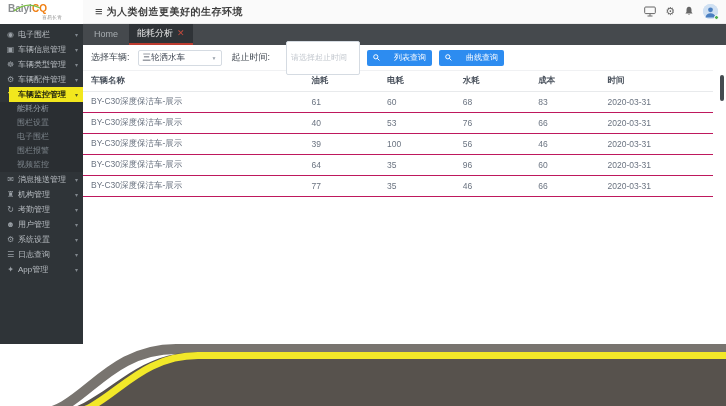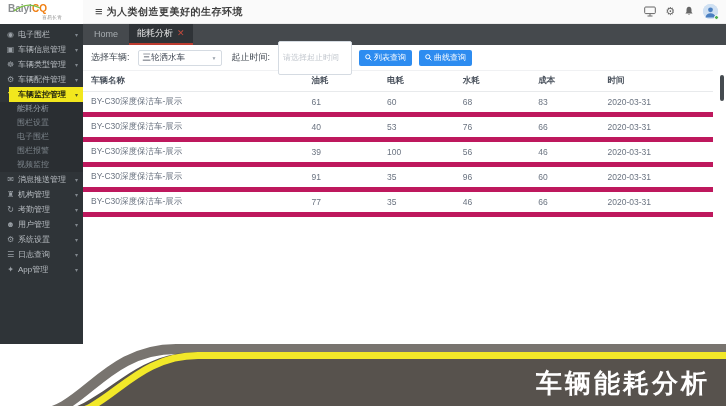--- a/index.html
+++ b/index.html
@@ -39,28 +39,28 @@
   .tabbar { height:21px; background:#45494d; display:flex; align-items:stretch; }
   .tab { font-size:9px; color:#a9aeb2; line-height:21px; padding:0 11px; cursor:pointer; }
   .tab.active { background:#2f3337; color:#ececec; border-bottom:2px solid #bd3b2f; line-height:19px; display:flex; align-items:center; gap:4px; padding:0 8px; }
   .tab-close { color:#c24a3d; font-size:9px; font-weight:bold; cursor:pointer; }
 
   .filterbar { height:25px; display:flex; align-items:center; padding-left:8px; font-size:9px; color:#454c55; background:#fff; }
   .f-label { margin-right:8px; }
   .select { width:84px; height:16px; border:1px solid #d5dbe2; border-radius:2px; display:flex; align-items:center; padding:0 4px; color:#3b4350; cursor:pointer; background:#fff; }
   .select .val { flex:1; font-size:8.5px; }
   .select .caret { font-size:5px; color:#9aa2ab; }
-  .f-label2 { margin:0 8px 0 10px; }
+  .f-label2 { margin:0 16px 0 10px; }
   .time-input { width:74px; height:16px; border:1px solid #d5dbe2; border-radius:2px; font-size:8px; padding:16px 4px; color:#333; outline:none; }
   .time-input::placeholder { color:#c2c7ce; }
-  .btn { height:16px; margin-left:7px; background:#2d8cf0; border:none; border-radius:2px; color:#fff; font-size:8px; padding:0 6px; display:flex; align-items:center; gap:2px; cursor:pointer; font-family:inherit; }
+  .btn { height:16px; margin-left:7px; background:#2d8cf0; border:none; border-radius:2px; color:#fff; font-size:8px; padding:0 6px; display:flex; align-items:center; gap:14px; cursor:pointer; font-family:inherit; }
 
   table.grid { border-collapse:collapse; width:calc(100% - 13px); table-layout:fixed; }
   .grid th { text-align:left; font-size:8.5px; color:#49515c; font-weight:bold; padding:4px 8px; border-top:1px solid #f0f1f3; border-bottom:1px solid #e8eaec; height:16px; }
-  .grid td { font-size:8.5px; color:#6a7380; padding:4px 8px; border-bottom:5px solid #be185d; height:17px; white-space:nowrap; overflow:hidden; }
+  .grid td { font-size:8.5px; color:#6a7380; padding:4px 8px; border-bottom:1px solid #be185d; height:17px; white-space:nowrap; overflow:hidden; }
   .c0{width:35%;} .c1{width:12%;} .c2{width:12%;font-family:Liberation Mono, monospace;} .c3{width:12%;} .c4{width:11%;} .c5{width:18%;}
 
   .scroll-thumb { position:absolute; right:2px; top:51px; width:4px; height:26px; border-radius:2px; background:#454b50; cursor:pointer; }
 
   
   .banner { position:absolute; left:0; bottom:0; width:726px; height:62px; z-index:50; }
   .banner svg { display:block; }
   .banner-title { position:absolute; right:16px; top:22px; font-size:26px; font-weight:bold; color:#ffffff; letter-spacing:3px; }
 </style>
 </head>
@@ -239,21 +239,21 @@
         <tr>
           <td>BY-C30深度保洁车-展示</td>
           <td>39</td>
           <td>100</td>
           <td>56</td>
           <td>46</td>
           <td>2020-03-31</td>
         </tr>
         <tr>
           <td>BY-C30深度保洁车-展示</td>
-          <td>91</td>
+          <td>64</td>
           <td>35</td>
           <td>96</td>
           <td>60</td>
           <td>2020-03-31</td>
         </tr>
         <tr>
           <td>BY-C30深度保洁车-展示</td>
           <td>77</td>
           <td>35</td>
           <td>46</td>
@@ -266,16 +266,15 @@
     <div class="scroll-thumb"></div>
   </div>
 
   <div class="banner">
     <svg width="726" height="62" viewBox="0 0 726 62">
       <rect x="0" y="0" width="726" height="62" fill="#ffffff"></rect>
       <path d="M 36 70 C 82 70 104 5 176 5 L 726 5" stroke="#78746f" stroke-width="10" fill="none"></path>
       <path d="M 50 68 C 100 68 128 8 196 8 L 726 8 L 726 62 L 50 62 Z" fill="#57524d"></path>
       <path d="M 64 70 C 108 70 132 11.5 198 11.5 L 726 11.5" stroke="#f2e829" stroke-width="7" fill="none"></path>
     </svg>
-    <div class="banner-title">车辆能耗分析</div>
   </div>
 
 </div>
 
 </body></html>

